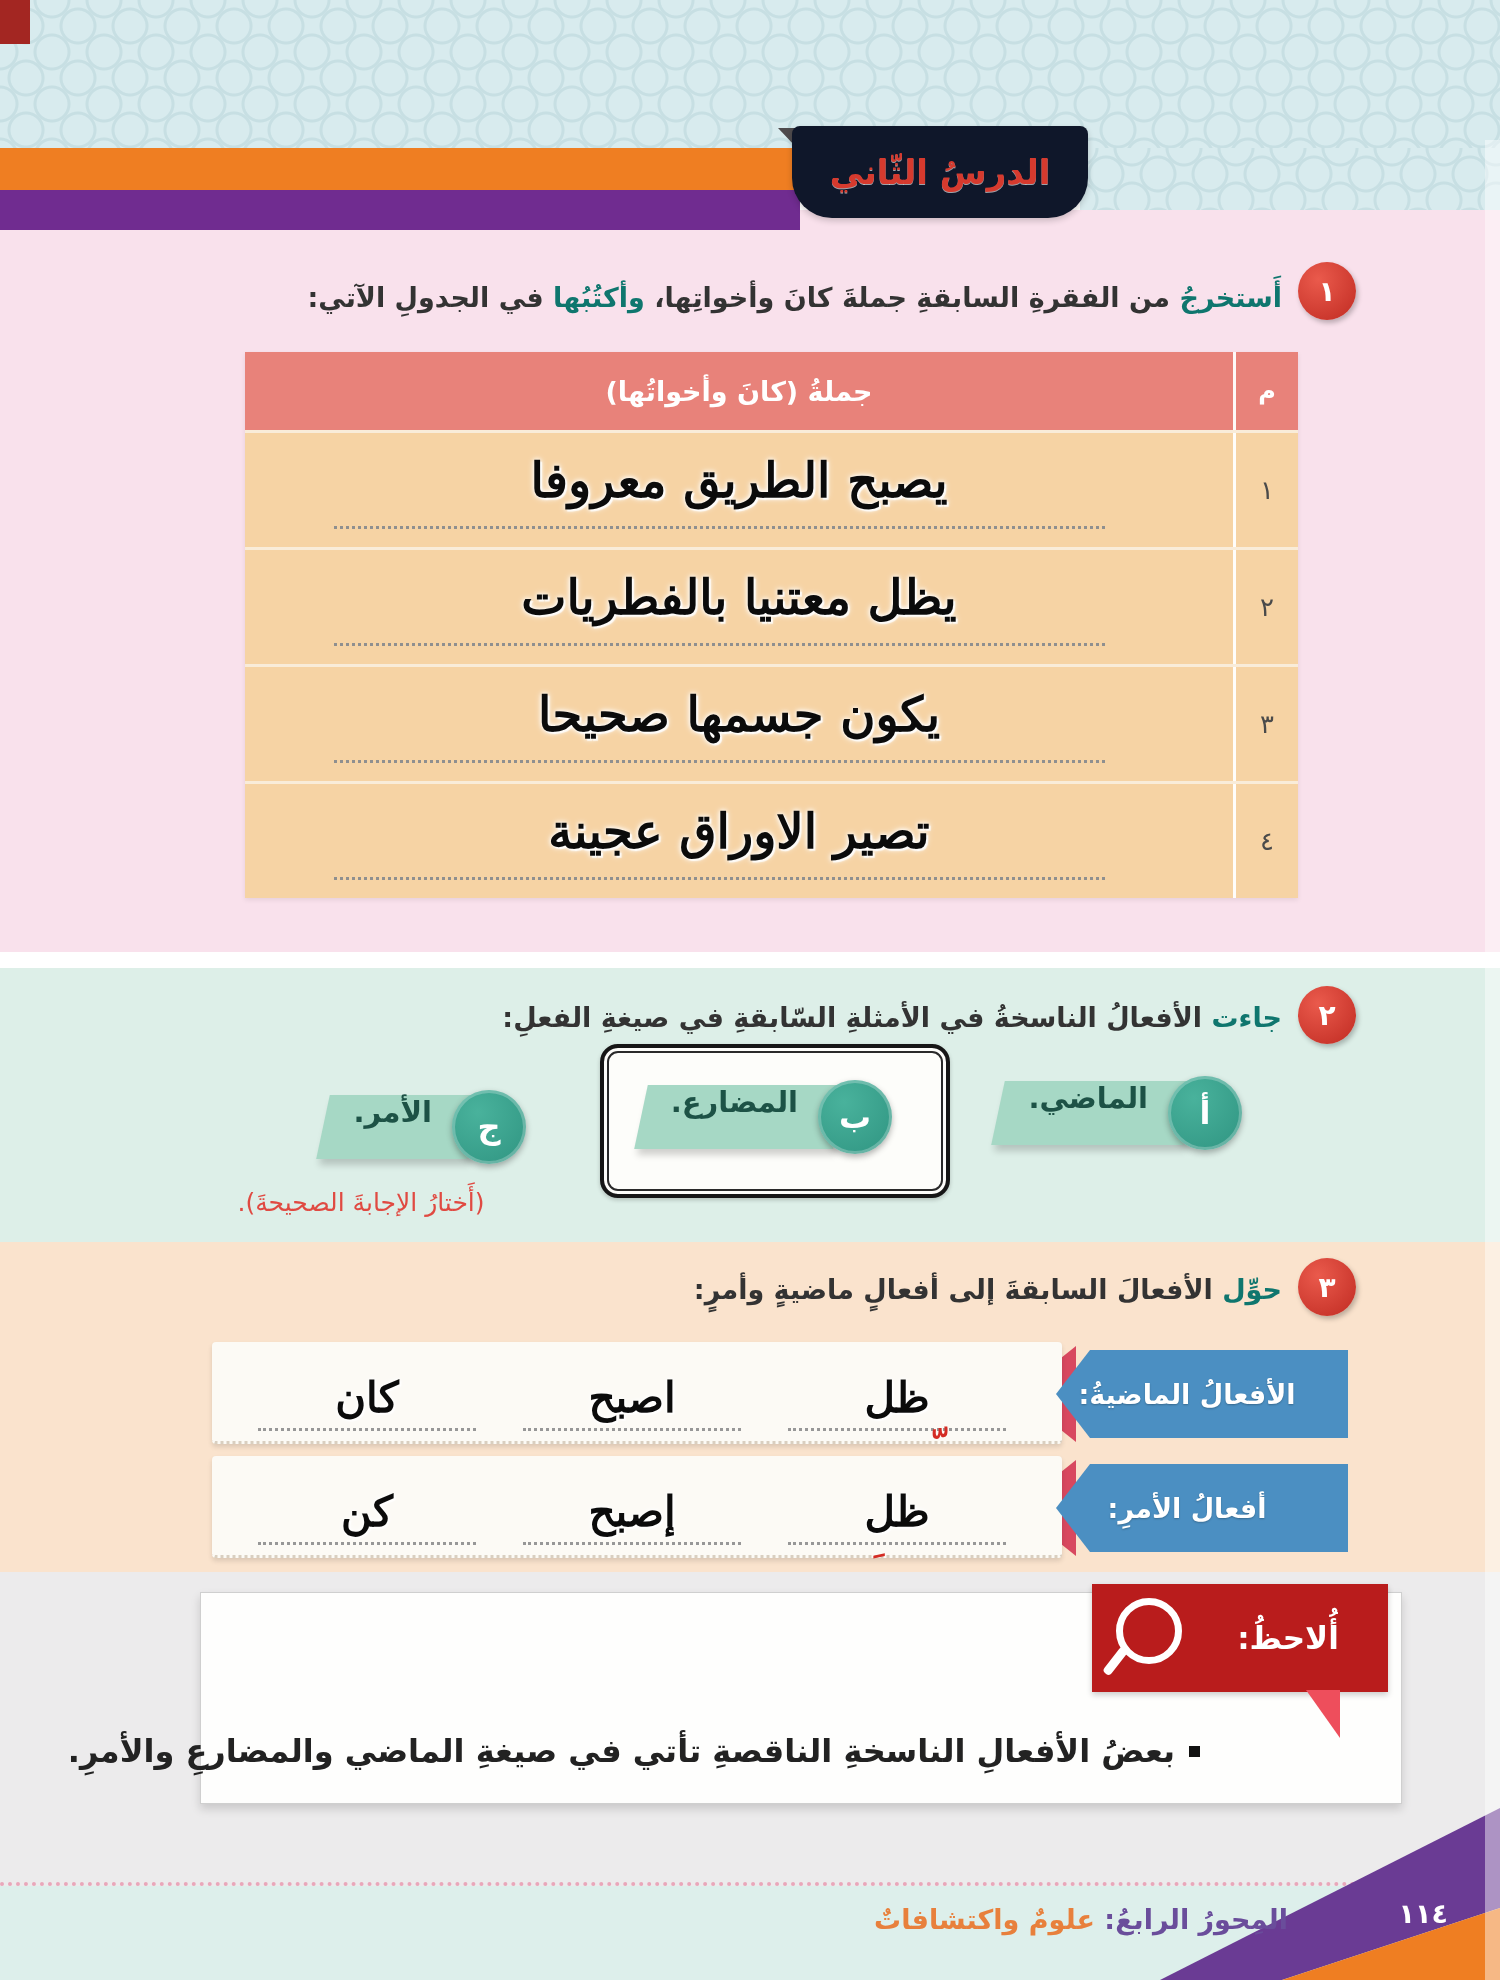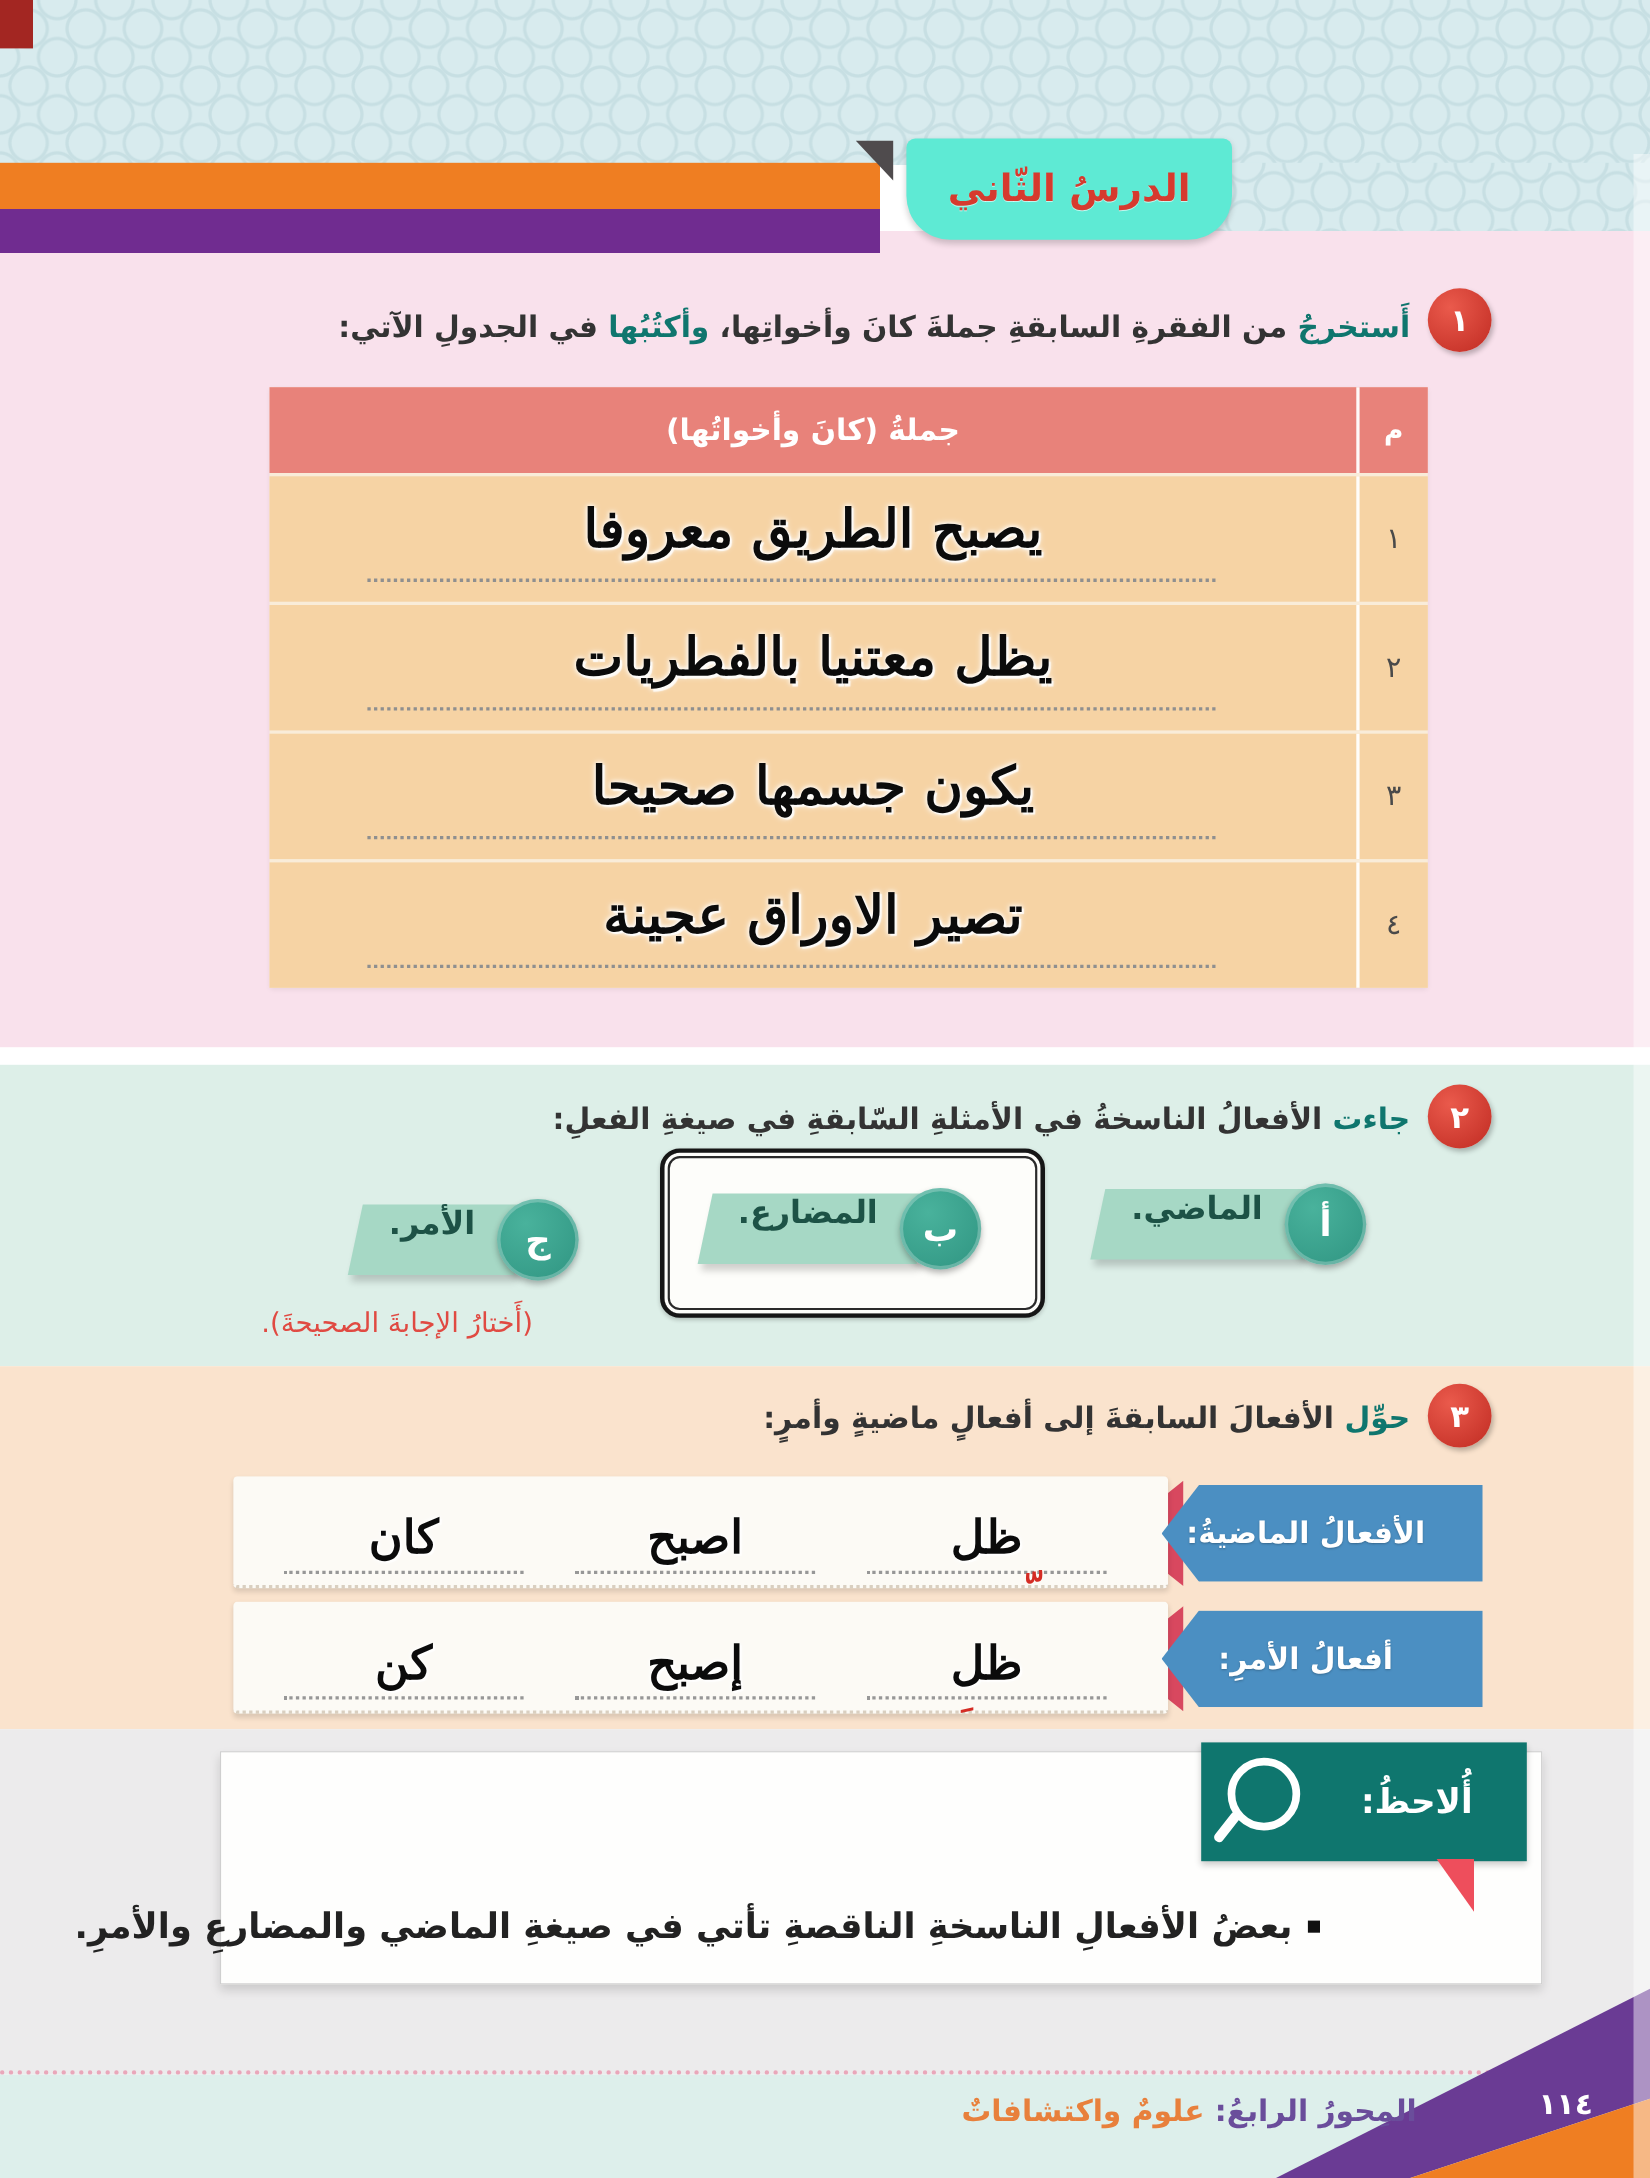--- a/index.html
+++ b/index.html
@@ -14,21 +14,21 @@
   .pattern-ext{position:absolute;right:0;top:148px;width:420px;height:64px;background-color:#d8ebee;
     background-image:
       radial-gradient(circle,rgba(255,255,255,0) 15px,#c7dfe3 16px,#c7dfe3 18px,rgba(255,255,255,0) 19px),
       radial-gradient(circle,rgba(255,255,255,0) 15px,#c7dfe3 16px,#c7dfe3 18px,rgba(255,255,255,0) 19px);
     background-size:52px 52px;background-position:0 0,26px 26px;}
   .corner-mark{position:absolute;left:0;top:0;width:30px;height:44px;background:#a32622;}
   .stripe-orange{position:absolute;left:0;top:148px;width:800px;height:42px;background:#ef7e22;z-index:3;}
   .stripe-purple{position:absolute;left:0;top:190px;width:800px;height:40px;background:#702c90;z-index:3;}
   .tab-wedge{position:absolute;left:778px;top:128px;width:0;height:0;z-index:4;
     border-top:36px solid #4f4b4d;border-left:34px solid transparent;}
-  .lesson-tab{position:absolute;left:824px;top:126px;width:296px;height:92px;background:#5eead4;z-index:5;
+  .lesson-tab{position:absolute;left:792px;top:126px;width:296px;height:92px;background:#0f172a;z-index:5;
     border-radius:8px 8px 40px 40px;box-shadow:0 3px 6px rgba(0,0,0,.18);
     display:flex;align-items:center;justify-content:center;}
   .lesson-tab span{color:#d63a2e;font-size:34px;font-weight:bold;text-shadow:0 1px 0 rgba(255,255,255,.6);}
   
   .sec-q1{position:absolute;left:0;top:210px;width:1500px;height:742px;background:#f9e1ec;z-index:1;}
   .sec-q2{position:absolute;left:0;top:968px;width:1500px;height:274px;background:#ddefe8;z-index:1;}
   .sec-q3{position:absolute;left:0;top:1242px;width:1500px;height:330px;background:#fae3cd;z-index:1;}
   .gray-band{position:absolute;left:0;top:1572px;width:1500px;height:314px;background:#ecebec;z-index:1;}
   .footer-band{position:absolute;left:0;top:1886px;width:1500px;height:94px;background:#ddefeb;z-index:1;}
   .dotted-line{position:absolute;left:0;top:1882px;width:1500px;border-top:4px dotted #e9a7ba;z-index:2;}
@@ -82,21 +82,21 @@
     clip-path:polygon(0 50%,100% 0,100% 100%);}
   .blank{position:relative;width:218px;height:84px;border-bottom:3px dotted #979797;
     display:flex;align-items:flex-end;justify-content:center;}
   .blank .ans-big{font-size:42px;padding-bottom:6px;}
   .rmark{position:absolute;color:#d42c24;font-weight:bold;z-index:3;font-family:"DejaVu Sans",sans-serif;}
   .rmark.shadda{top:-34px;right:58px;font-size:46px;}
   .rmark.kasra{bottom:-20px;right:120px;font-size:40px;}
   
   .note-box{position:absolute;left:200px;top:1592px;width:1200px;height:210px;background:#fefefd;z-index:3;
     border:1px solid #cfcfcf;box-shadow:0 5px 9px rgba(0,0,0,.15);}
-  .note-tag{position:absolute;right:112px;top:1584px;width:296px;height:108px;background:#0f766e;z-index:5;
+  .note-tag{position:absolute;right:112px;top:1584px;width:296px;height:108px;background:#b91c1c;z-index:5;
     display:flex;align-items:center;justify-content:center;padding-left:96px;box-sizing:border-box;
     box-shadow:0 3px 6px rgba(0,0,0,.2);}
   .note-tag span{color:#fff;font-size:31px;font-weight:bold;}
   .tag-tail{position:absolute;right:160px;top:1690px;width:0;height:0;z-index:5;
     border-top:48px solid #ee4e5c;border-left:34px solid transparent;}
   .mag-icon{position:absolute;left:24px;top:14px;width:52px;height:52px;border:7px solid #fff;border-radius:50%;}
   .mag-icon::after{content:"";position:absolute;left:-12px;bottom:-20px;width:9px;height:32px;background:#fff;
     border-radius:4px;transform:rotate(38deg);}
   .note-line{position:absolute;right:300px;top:1732px;z-index:5;display:flex;align-items:flex-start;gap:14px;
     font-size:32px;font-weight:bold;color:#222;}

